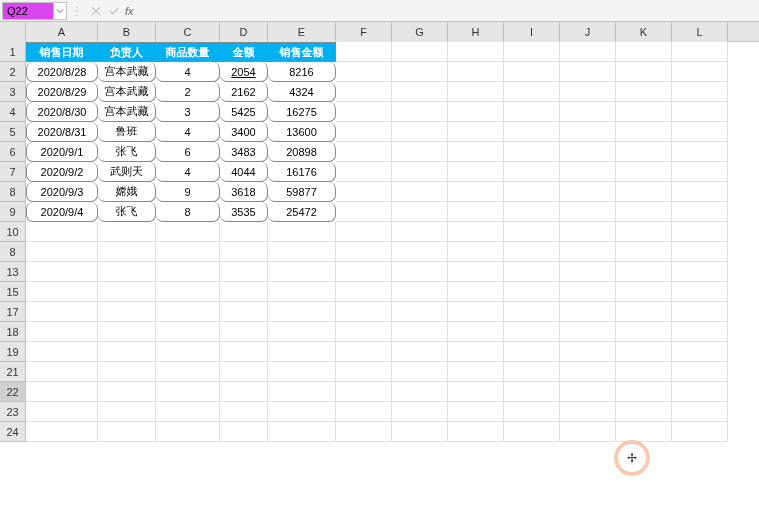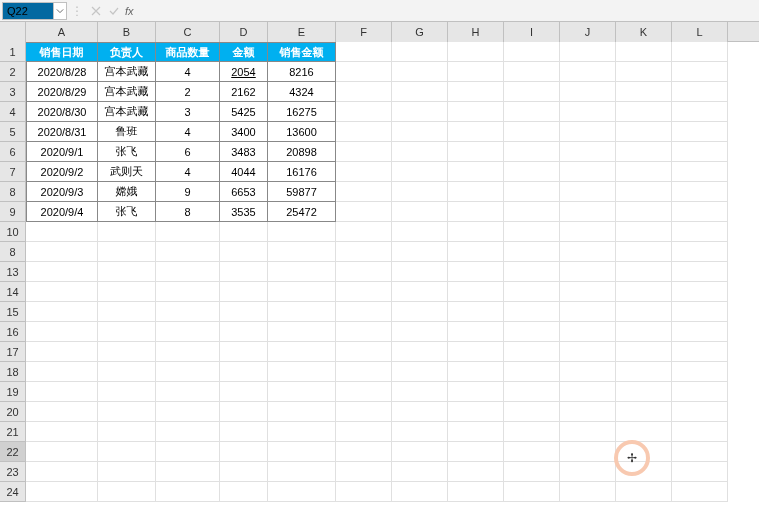--- a/index.html
+++ b/index.html
@@ -1,19 +1,19 @@
 <!DOCTYPE html>
 <html><head>
 <meta charset="utf-8">
 <style>
 * { box-sizing: border-box; margin: 0; padding: 0; }
 body { font-family: "Microsoft YaHei", Arial, sans-serif; font-size: 12px; background: #fff; overflow: hidden; width: 759px; height: 521px; position: relative; }
 
 .name-box-bar { display: flex; align-items: center; height: 22px; border-bottom: 1px solid #c0c0c0; background: #f3f3f3; padding: 0 2px; }
-.name-box { width: 52px; height: 18px; border: 1px solid #c0c0c0; background: #0369a1; font-size: 11px; padding: 0 4px; display: flex; align-items: center; }
+.name-box { width: 52px; height: 18px; border: 1px solid #c0c0c0; background: #d946ef; font-size: 11px; padding: 0 4px; display: flex; align-items: center; }
 .nb-dd { width: 14px; height: 18px; border: 1px solid #c0c0c0; background: #fff; display: flex; align-items: center; justify-content: center; margin-left: -1px; }
 .nb-dd svg { width: 8px; height: 8px; }
 .sep { color: #c0c0c0; margin: 0 4px; }
 .fx-btn { width: 14px; height: 14px; display: flex; align-items: center; justify-content: center; margin: 0 2px; color: #7a7a7a; }
 .fx-btn.disabled { opacity: 0.5; }
 .fx-label { font-style: italic; font-size: 11px; color: #666; margin-left: 2px; }
 .formula-input { flex: 1; height: 18px; border: none; background: transparent; font-size: 11px; padding: 0 4px; }
 
 .grid-wrap { position: relative; }
 .col-headers { display: flex; height: 20px; background: #e6e6e6; border-bottom: 1px solid #c0c0c0; }
@@ -22,21 +22,21 @@
 
 .rows { }
 .row { display: flex; height: 20px; }
 .row-h { width: 26px; border-right: 1px solid #c0c0c0; border-bottom: 1px solid #c0c0c0; background: #e6e6e6; display: flex; align-items: center; justify-content: center; font-size: 11px; color: #333; }
 .row-h.active { background: #d0d0d0; }
 .cell { height: 20px; border-right: 1px solid #e0e0e0; border-bottom: 1px solid #e0e0e0; display: flex; align-items: center; padding: 0 4px; font-size: 11px; overflow: hidden; white-space: nowrap; }
 .cell.center { justify-content: center; }
 
 .hdr-cell { background: #00b0f0; color: #fff; font-weight: bold; border-right: 1px solid #888; border-bottom: 1px solid #888; border-top: 1px solid #888; justify-content: center; }
 .hdr-cell:first-of-type { border-left: 1px solid #888; }
-.data-cell { border-right: 1px solid #888; border-bottom: 1px solid #888; }
+.data-cell { border-right: 1px solid #888; border-bottom: 1px solid #888; border-radius: 7px; }
 .data-cell.first-col { border-left: 1px solid #888; }
 
 .cursor-ring { position: absolute; width: 36px; height: 36px; border: 4px solid #f8c9b0; border-radius: 50%; pointer-events: none; z-index: 10; display: flex; align-items: center; justify-content: center; }
 .cursor-ring::after { content: ""; width: 10px; height: 10px; background: transparent; }
 .cursor-plus { position: absolute; font-size: 12px; color: #333; left: 50%; top: 50%; transform: translate(-50%, -50%); }
 </style>
 </head>
 <body>
 
 <div class="name-box-bar">
@@ -181,21 +181,21 @@
         <div class="cell" style="width: 56px;"></div>
         <div class="cell" style="width: 56px;"></div>
         <div class="cell" style="width: 56px;"></div>
         <div class="cell" style="width: 56px;"></div>
       </div>
       <div class="row">
         <div class="row-h">8</div>
         <div class="cell data-cell center first-col" style="width: 72px;">2020/9/3</div>
         <div class="cell data-cell center" style="width: 58px;">嫦娥</div>
         <div class="cell data-cell center" style="width: 64px;">9</div>
-        <div class="cell data-cell center" style="width: 48px;">6653</div>
+        <div class="cell data-cell center" style="width: 48px;">3618</div>
         <div class="cell data-cell center" style="width: 68px;">59877</div>
         <div class="cell" style="width: 56px;"></div>
         <div class="cell" style="width: 56px;"></div>
         <div class="cell" style="width: 56px;"></div>
         <div class="cell" style="width: 56px;"></div>
         <div class="cell" style="width: 56px;"></div>
         <div class="cell" style="width: 56px;"></div>
         <div class="cell" style="width: 56px;"></div>
       </div>
       <div class="row">
@@ -252,65 +252,35 @@
         <div class="cell" style="width: 68px;"></div>
         <div class="cell" style="width: 56px;"></div>
         <div class="cell" style="width: 56px;"></div>
         <div class="cell" style="width: 56px;"></div>
         <div class="cell" style="width: 56px;"></div>
         <div class="cell" style="width: 56px;"></div>
         <div class="cell" style="width: 56px;"></div>
         <div class="cell" style="width: 56px;"></div>
       </div>
       <div class="row">
-        <div class="row-h">14</div>
-        <div class="cell" style="width: 72px;"></div>
-        <div class="cell" style="width: 58px;"></div>
-        <div class="cell" style="width: 64px;"></div>
-        <div class="cell" style="width: 48px;"></div>
-        <div class="cell" style="width: 68px;"></div>
-        <div class="cell" style="width: 56px;"></div>
-        <div class="cell" style="width: 56px;"></div>
-        <div class="cell" style="width: 56px;"></div>
-        <div class="cell" style="width: 56px;"></div>
-        <div class="cell" style="width: 56px;"></div>
-        <div class="cell" style="width: 56px;"></div>
-        <div class="cell" style="width: 56px;"></div>
-      </div>
-      <div class="row">
         <div class="row-h">15</div>
         <div class="cell" style="width: 72px;"></div>
         <div class="cell" style="width: 58px;"></div>
         <div class="cell" style="width: 64px;"></div>
         <div class="cell" style="width: 48px;"></div>
         <div class="cell" style="width: 68px;"></div>
         <div class="cell" style="width: 56px;"></div>
         <div class="cell" style="width: 56px;"></div>
         <div class="cell" style="width: 56px;"></div>
         <div class="cell" style="width: 56px;"></div>
         <div class="cell" style="width: 56px;"></div>
         <div class="cell" style="width: 56px;"></div>
         <div class="cell" style="width: 56px;"></div>
       </div>
       <div class="row">
-        <div class="row-h">16</div>
-        <div class="cell" style="width: 72px;"></div>
-        <div class="cell" style="width: 58px;"></div>
-        <div class="cell" style="width: 64px;"></div>
-        <div class="cell" style="width: 48px;"></div>
-        <div class="cell" style="width: 68px;"></div>
-        <div class="cell" style="width: 56px;"></div>
-        <div class="cell" style="width: 56px;"></div>
-        <div class="cell" style="width: 56px;"></div>
-        <div class="cell" style="width: 56px;"></div>
-        <div class="cell" style="width: 56px;"></div>
-        <div class="cell" style="width: 56px;"></div>
-        <div class="cell" style="width: 56px;"></div>
-      </div>
-      <div class="row">
         <div class="row-h">17</div>
         <div class="cell" style="width: 72px;"></div>
         <div class="cell" style="width: 58px;"></div>
         <div class="cell" style="width: 64px;"></div>
         <div class="cell" style="width: 48px;"></div>
         <div class="cell" style="width: 68px;"></div>
         <div class="cell" style="width: 56px;"></div>
         <div class="cell" style="width: 56px;"></div>
         <div class="cell" style="width: 56px;"></div>
         <div class="cell" style="width: 56px;"></div>
@@ -328,35 +298,20 @@
         <div class="cell" style="width: 56px;"></div>
         <div class="cell" style="width: 56px;"></div>
         <div class="cell" style="width: 56px;"></div>
         <div class="cell" style="width: 56px;"></div>
         <div class="cell" style="width: 56px;"></div>
         <div class="cell" style="width: 56px;"></div>
         <div class="cell" style="width: 56px;"></div>
       </div>
       <div class="row">
         <div class="row-h">19</div>
-        <div class="cell" style="width: 72px;"></div>
-        <div class="cell" style="width: 58px;"></div>
-        <div class="cell" style="width: 64px;"></div>
-        <div class="cell" style="width: 48px;"></div>
-        <div class="cell" style="width: 68px;"></div>
-        <div class="cell" style="width: 56px;"></div>
-        <div class="cell" style="width: 56px;"></div>
-        <div class="cell" style="width: 56px;"></div>
-        <div class="cell" style="width: 56px;"></div>
-        <div class="cell" style="width: 56px;"></div>
-        <div class="cell" style="width: 56px;"></div>
-        <div class="cell" style="width: 56px;"></div>
-      </div>
-      <div class="row">
-        <div class="row-h">20</div>
         <div class="cell" style="width: 72px;"></div>
         <div class="cell" style="width: 58px;"></div>
         <div class="cell" style="width: 64px;"></div>
         <div class="cell" style="width: 48px;"></div>
         <div class="cell" style="width: 68px;"></div>
         <div class="cell" style="width: 56px;"></div>
         <div class="cell" style="width: 56px;"></div>
         <div class="cell" style="width: 56px;"></div>
         <div class="cell" style="width: 56px;"></div>
         <div class="cell" style="width: 56px;"></div>

